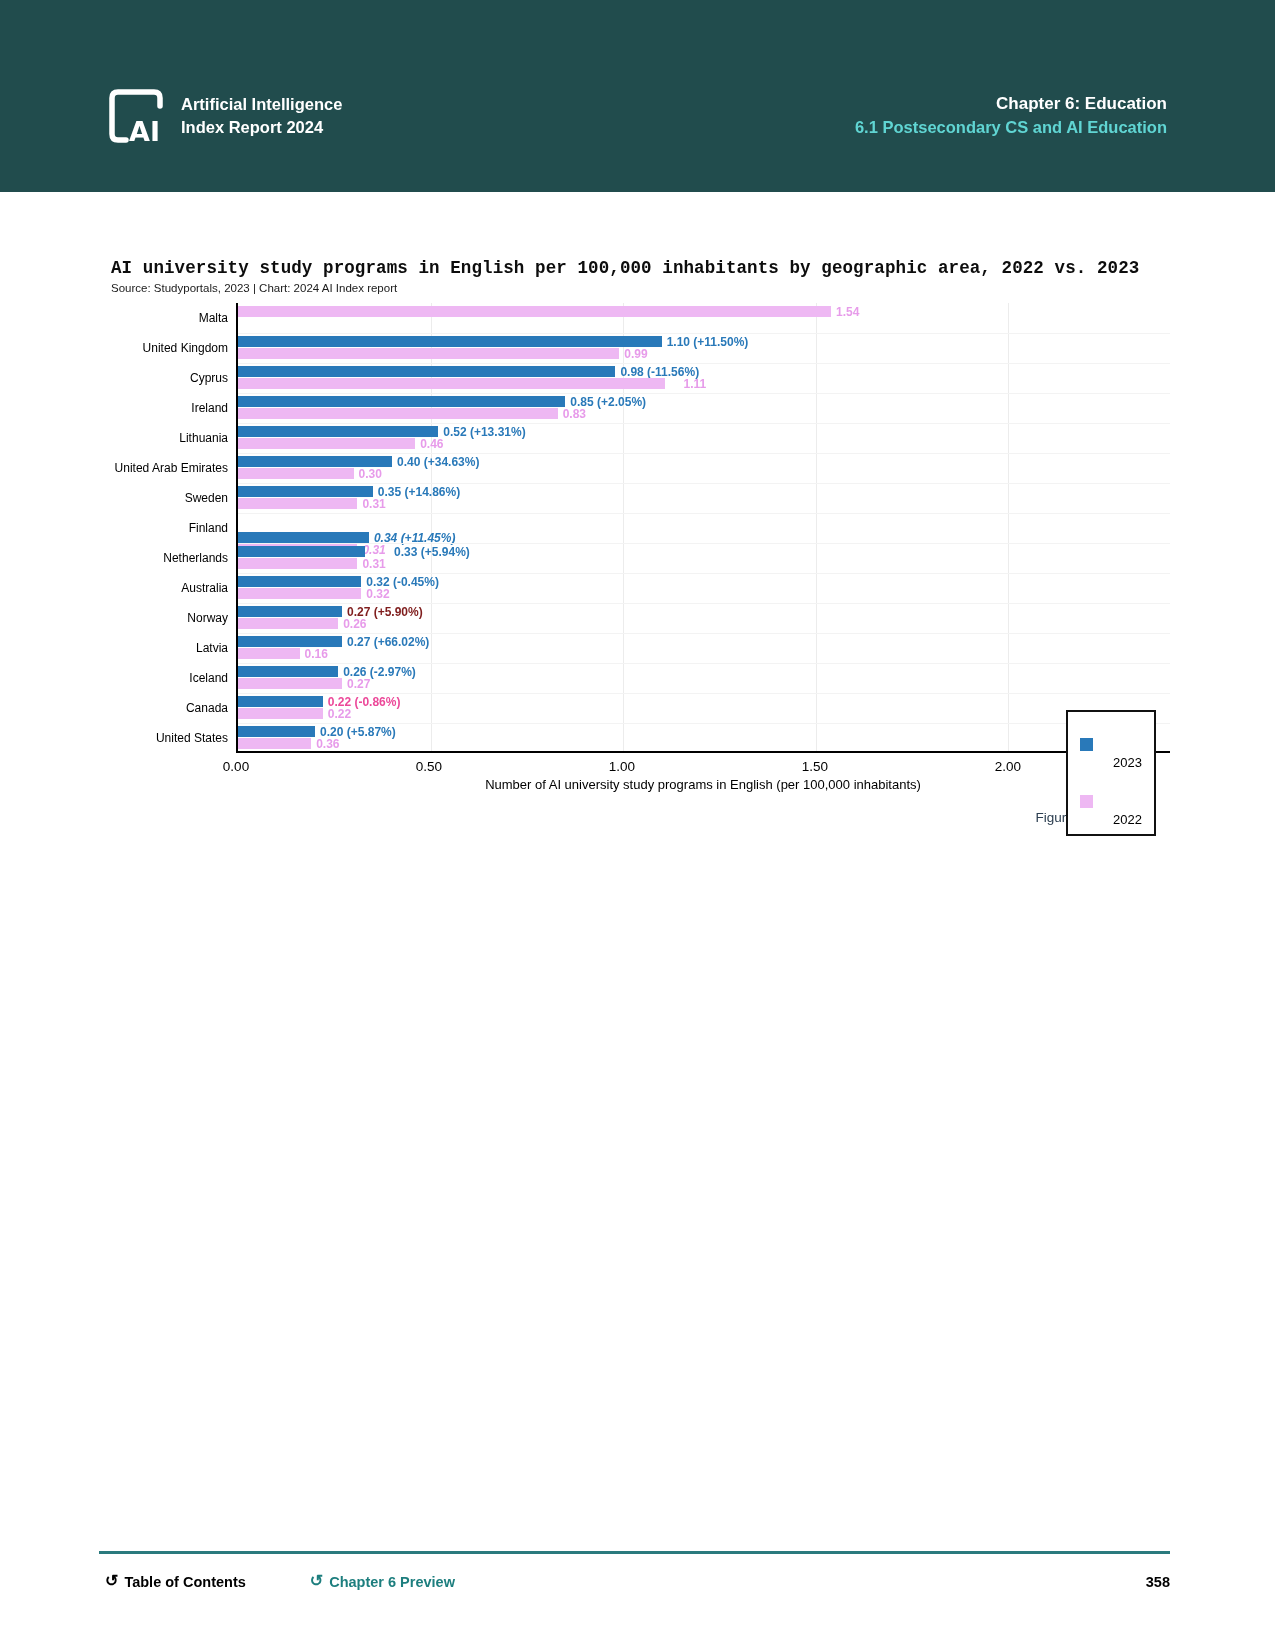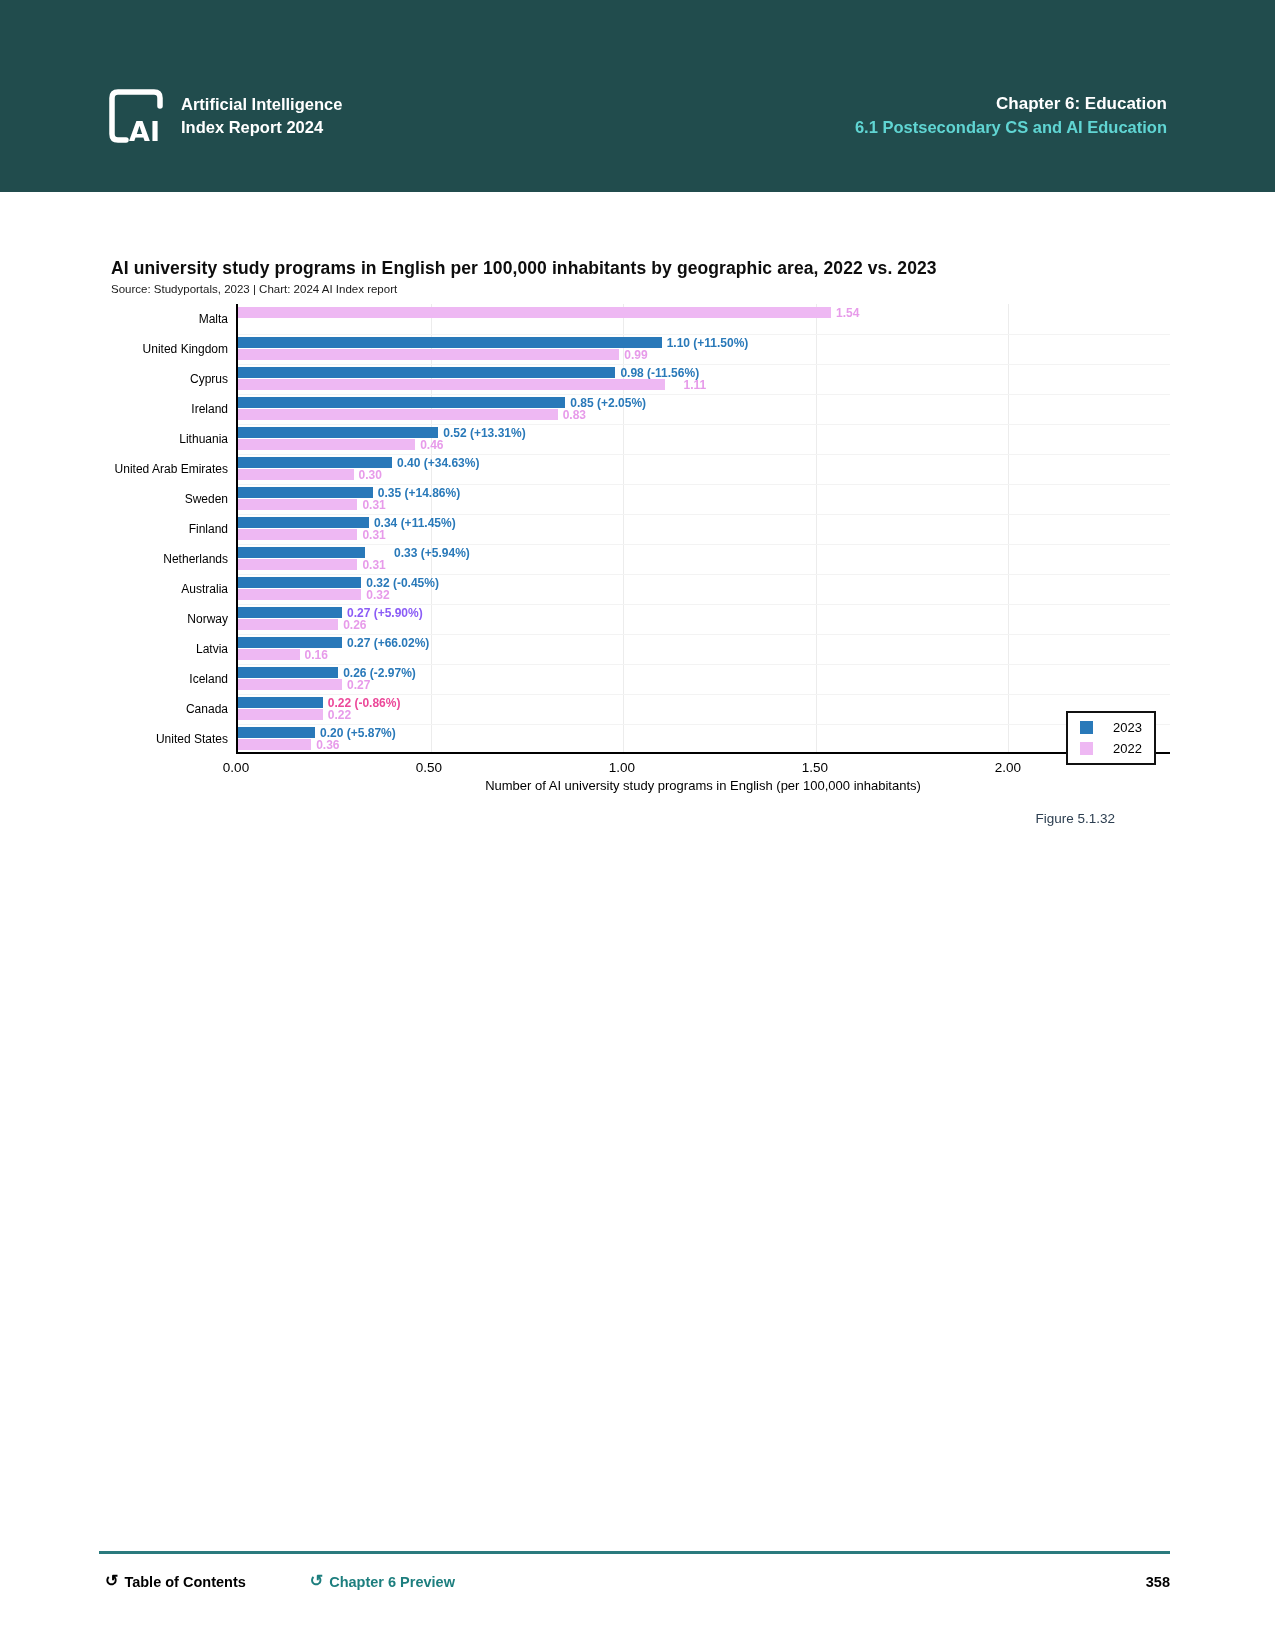--- a/index.html
+++ b/index.html
@@ -12,40 +12,40 @@
             height:192px; background:#214c4d; padding:40px 108px 0 105px; }
   .brand { display:flex; align-items:center; gap:14px; }
   .brand-logo { width:62px; height:62px; flex:0 0 auto; }
   .brand-text { color:#ffffff; font-size:16.5px; font-weight:bold; line-height:1.4; }
   .chapter-info { text-align:right; line-height:1.45; }
   .chapter-title { color:#ffffff; font-size:17px; font-weight:bold; }
   .section-title { color:#60d5d3; font-size:16.5px; font-weight:bold; }
 
   
   main { padding:66px 105px 0 111px; }
-  .chart-title { font-size:17.5px; font-weight:bold; color:#0d0d0d; letter-spacing:.1px; }
+  .chart-title { font-size:17.5px; font-weight:bold; color:#0d0d0d; letter-spacing:.1px;font-family:Liberation Mono, monospace; }
   .chart-source { font-size:11.5px; color:#1a1a1a; margin-top:4px; }
 
   .chart-wrap { display:grid; grid-template-columns:125px 1fr; margin-top:9px; width:1059px; }
   .labels-col { display:flex; flex-direction:column; }
   .cat-label { height:30px; display:flex; align-items:center; justify-content:flex-end;
                padding-right:8px; font-size:12px; color:#000; }
   .plot { position:relative; border-left:2px solid #000; border-bottom:2px solid #000; height:450px; }
   .gridline-v { position:absolute; top:0; bottom:0; width:1px; background:#ececec; }
   .gridline-h { position:absolute; left:0; right:0; height:1px; background:#f3f3f3; }
   .row-bars { position:absolute; left:0; right:0; height:30px; padding-top:3px; }
   .bar-line { display:flex; align-items:center; height:11px; margin-bottom:1px; }
   .bar { height:11px; flex:0 0 auto; }
   .bar-value { font-size:12px; font-weight:600; margin-left:5px; white-space:nowrap; line-height:1; }
 
   .legend { position:absolute; right:14px; top:407px; background:#fff; border:2px solid #111;
             padding:7px 12px 7px 12px; display:flex; flex-direction:column; gap:6px; z-index:5; }
   .legend-row { display:flex; align-items:center; gap:14px; justify-content:space-between; min-width:62px; }
   .legend-swatch { width:13px; height:13px; flex:0 0 auto; }
-  .legend-label { font-size:13px; color:#000; }
+  .legend-label { font-size:13px; color:#000;margin-top:36px; }
 
   .xticks { position:relative; height:22px; grid-column:2; }
   .xtick { position:absolute; top:6px; transform:translateX(-50%); font-size:13.5px; color:#000; font-weight:500; }
   .xaxis-title { grid-column:2; text-align:center; font-size:13px; color:#000; margin-top:2px; }
 
   .figure-caption { width:1059px; text-align:right; padding-right:55px; margin-top:18px;
                     font-size:13.5px; color:#2c3e50; font-weight:500; }
 
   
   .footer { position:absolute; left:0; right:0; bottom:0; padding:0 105px 0 97px; }
@@ -183,21 +183,21 @@
             <div class="bar-line">
               <div class="bar" style="width: 14.4628%; background: rgb(41, 121, 185);"></div>
               <span class="bar-value" style="color: rgb(41, 121, 185);">0.35 (+14.86%)</span>
             </div>
             <div class="bar-line">
               <div class="bar" style="width: 12.8099%; background: rgb(238, 184, 243);"></div>
               <span class="bar-value" style="color: rgb(231, 155, 234);">0.31</span>
             </div>
           </div>
           <div class="gridline-h" style="top: 210px;"></div>
-          <div class="row-bars" style="top: 210px;">
+          <div class="row-bars" style="top: 226px; font-style: italic;">
             <div class="bar-line">
               <div class="bar" style="width: 14.0496%; background: rgb(41, 121, 185);"></div>
               <span class="bar-value" style="color: rgb(41, 121, 185);">0.34 (+11.45%)</span>
             </div>
             <div class="bar-line">
               <div class="bar" style="width: 12.8099%; background: rgb(238, 184, 243);"></div>
               <span class="bar-value" style="color: rgb(231, 155, 234);">0.31</span>
             </div>
           </div>
           <div class="gridline-h" style="top: 240px;"></div>
@@ -219,21 +219,21 @@
             </div>
             <div class="bar-line">
               <div class="bar" style="width: 13.2231%; background: rgb(238, 184, 243);"></div>
               <span class="bar-value" style="color: rgb(231, 155, 234);">0.32</span>
             </div>
           </div>
           <div class="gridline-h" style="top: 300px;"></div>
           <div class="row-bars" style="top: 300px;">
             <div class="bar-line">
               <div class="bar" style="width: 11.157%; background: rgb(41, 121, 185);"></div>
-              <span class="bar-value" style="color: #8b5cf6;">0.27 (+5.90%)</span>
+              <span class="bar-value" style="color: #7f1d1d;">0.27 (+5.90%)</span>
             </div>
             <div class="bar-line">
               <div class="bar" style="width: 10.7438%; background: rgb(238, 184, 243);"></div>
               <span class="bar-value" style="color: rgb(231, 155, 234);">0.26</span>
             </div>
           </div>
           <div class="gridline-h" style="top: 330px;"></div>
           <div class="row-bars" style="top: 330px;">
             <div class="bar-line">
               <div class="bar" style="width: 11.157%; background: rgb(41, 121, 185);"></div>

